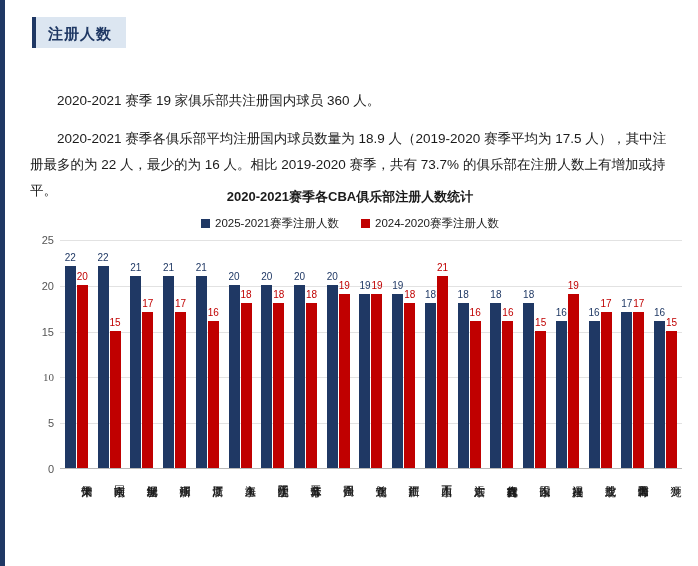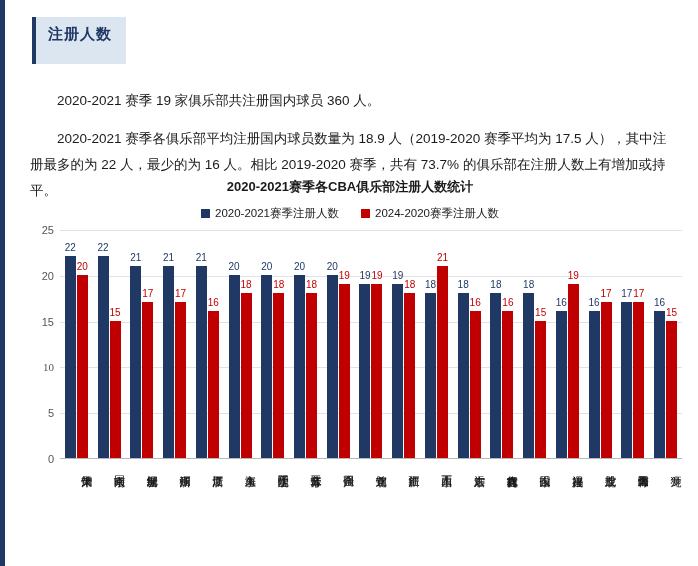--- a/index.html
+++ b/index.html
@@ -22,41 +22,41 @@
     width: 5px;
     height: 566px;
     background: #1f3864;
   }
   .section-heading {
     position: absolute;
     left: 32px;
     top: 17px;
     background: #dce6f1;
     border-left: 4px solid #1f3864;
-    padding: 8px 14px 20px 12px;
+    padding: 8px 14px 4px 12px;
     font-size: 15px;
     font-weight: bold;
     color: #1f3864;
     letter-spacing: 1px;
   }
   .body-text {
     position: absolute;
     left: 30px;
     width: 640px;
     font-size: 13.5px;
     line-height: 26px;
     color: #1a1a1a;
   }
   .para1 { top: 88px; text-indent: 2em; }
   .para2 { top: 126px; text-indent: 2em; }
 
   .chart-wrap {
     position: absolute;
     left: 14px;
-    top: 176px;
+    top: 186px;
     width: 672px;
     height: 370px;
   }
   .chart-title {
     text-align: center;
     font-size: 13px;
     font-weight: bold;
     color: #1a1a1a;
     margin-top: 2px;
   }
@@ -177,21 +177,21 @@
 
 <div class="body-text para1">2020-2021 赛季 19 家俱乐部共注册国内球员 360 人。</div>
 <div class="body-text para2">2020-2021 赛季各俱乐部平均注册国内球员数量为 18.9 人（2019-2020 赛季平均为 17.5 人），其中注册最多的为 22 人，最少的为 16 人。相比 2019-2020 赛季，共有 73.7% 的俱乐部在注册人数上有增加或持平。</div>
 
 <div class="chart-wrap">
   <div class="chart-title">2020-2021赛季各CBA俱乐部注册人数统计</div>
 
   <div class="legend">
     <div class="legend-item">
       <span class="legend-swatch" style="background:#1f3864"></span>
-      <span>2020-2021赛季注册人数</span>
+      <span>2025-2021赛季注册人数</span>
     </div>
     <div class="legend-item">
       <span class="legend-swatch" style="background:#c00000"></span>
       <span>2024-2020赛季注册人数</span>
     </div>
   </div>
 
   <div class="plot-area">
     <div class="y-axis">
         <div class="y-tick" style="top: 230px;">0</div>

